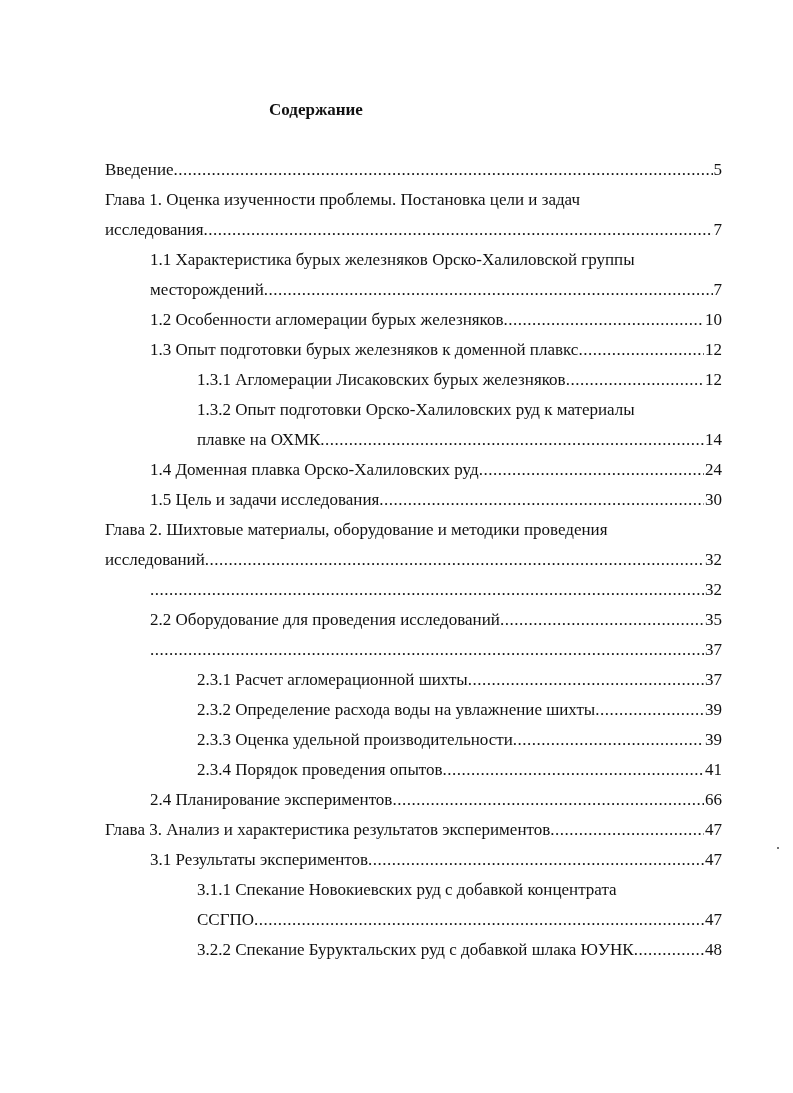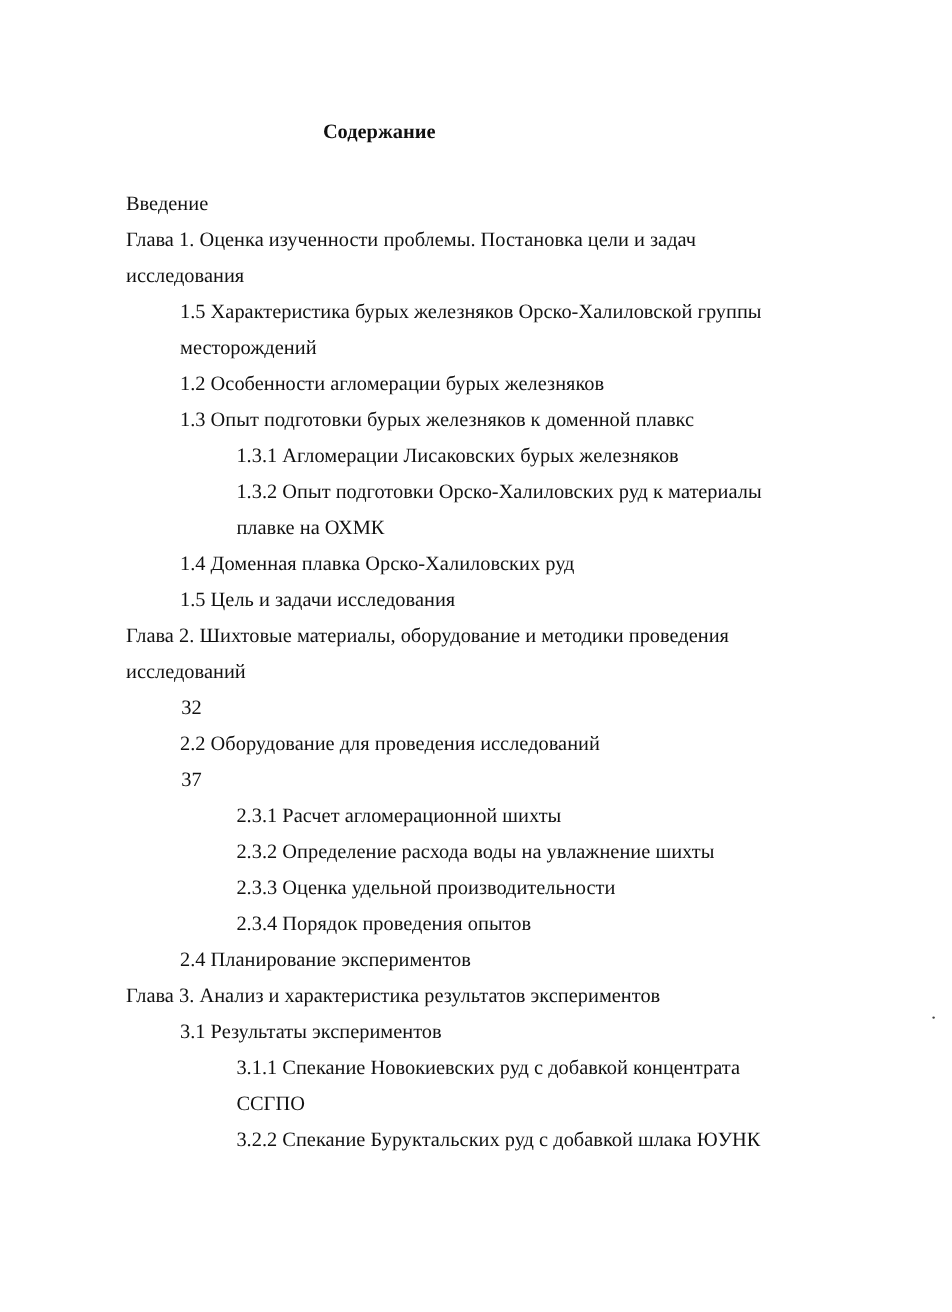--- a/index.html
+++ b/index.html
@@ -2,21 +2,21 @@
 <html><head>
   <meta charset="utf-8">
   <style>
     html, body { margin: 0; padding: 0; background: #ffffff; }
     body { width: 793px; height: 1093px; position: relative; overflow: hidden;
            font-family: "Liberation Serif", "DejaVu Serif", serif; color: #111; }
     .title { position: absolute; top: 100px; left: 0; width: 632px; text-align: center;
              font-weight: bold; font-size: 17px; }
     .toc { position: absolute; top: 158px; left: 0; width: 793px; }
     .row { position: absolute; height: 24px; font-size: 17px; line-height: 24px; }
-    .entry { display: flex; align-items: baseline; white-space: nowrap; overflow: hidden; flex-direction: column; }
+    .entry { display: flex; align-items: baseline; white-space: nowrap; overflow: hidden; }
     .entry .label { flex: 0 0 auto; }
     .entry .dots { flex: 1 1 auto; overflow: hidden; white-space: nowrap; letter-spacing: 0.5px; }
     .entry .dots::before { content: "................................................................................................................................................................................................................................................................................................................................................................"; }
     .entry .page { flex: 0 0 auto; padding-left: 1px; }
     .l1 { left: 105px; right: 71px; }
     .l2 { left: 150px; right: 71px; }
     .l3 { left: 197px; right: 71px; justify-content: space-between; }
     .stray-dot { position: absolute; left: 777px; top: 847px; width: 2px; height: 2px; background: #444; border-radius: 1px; }
   </style>
 </head>
@@ -37,21 +37,21 @@
       <span>Глава 1. Оценка изученности проблемы. Постановка цели и задач</span>
     </div>
 
     <div class="row l1 entry" style="top:60px">
       <span class="label">исследования</span>
       <span class="dots"></span>
       <span class="page">7</span>
     </div>
 
     <div class="row l2" style="top:90px">
-      <span>1.5 Характеристика бурых железняков Орско-Халиловской группы</span>
+      <span>1.1 Характеристика бурых железняков Орско-Халиловской группы</span>
     </div>
 
     <div class="row l2 entry" style="top:120px">
       <span class="label">месторождений</span>
       <span class="dots"></span>
       <span class="page">7</span>
     </div>
 
     <div class="row l2 entry" style="top:150px">
       <span class="label">1.2 Особенности агломерации бурых железняков</span>

